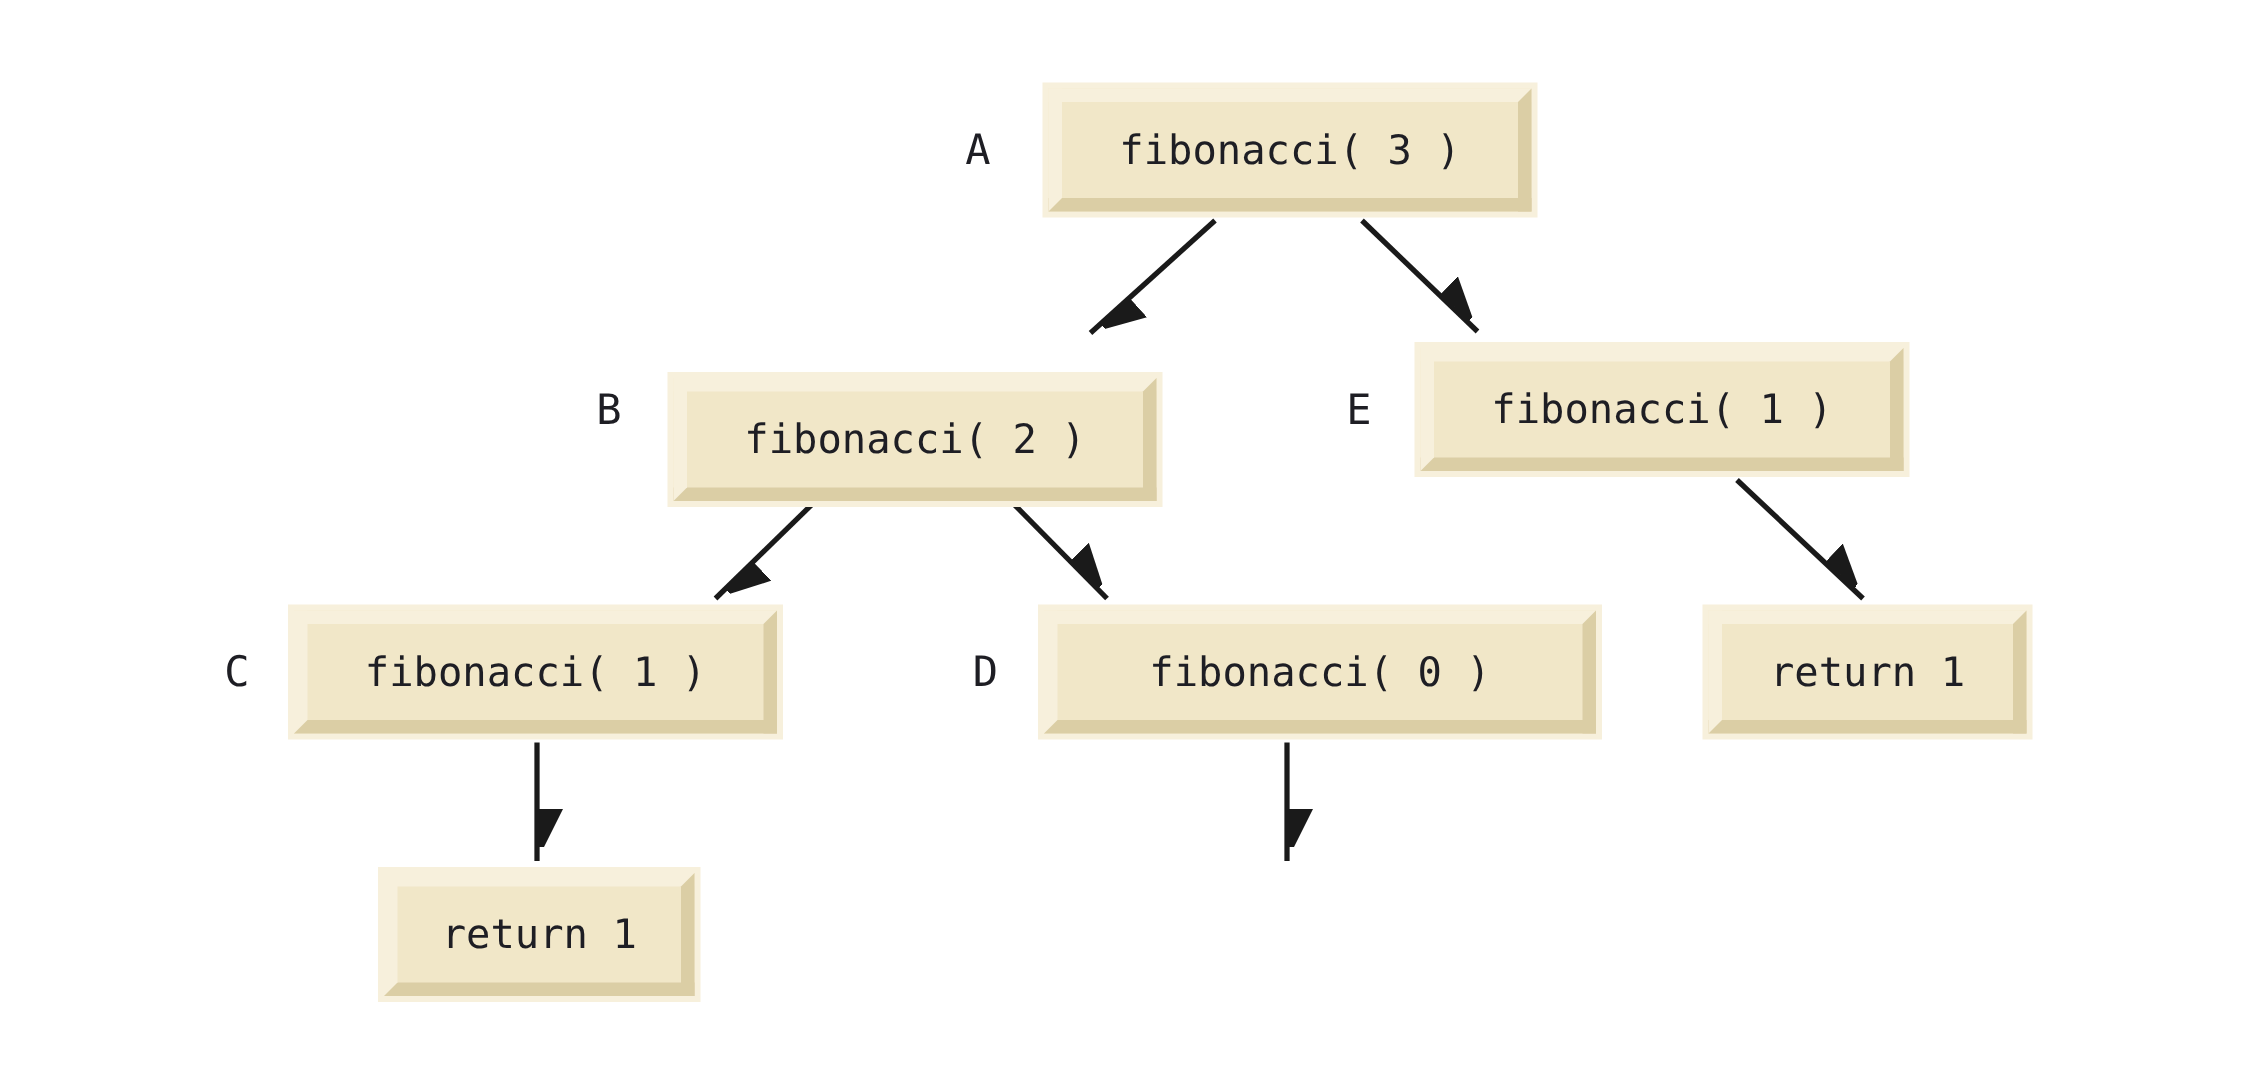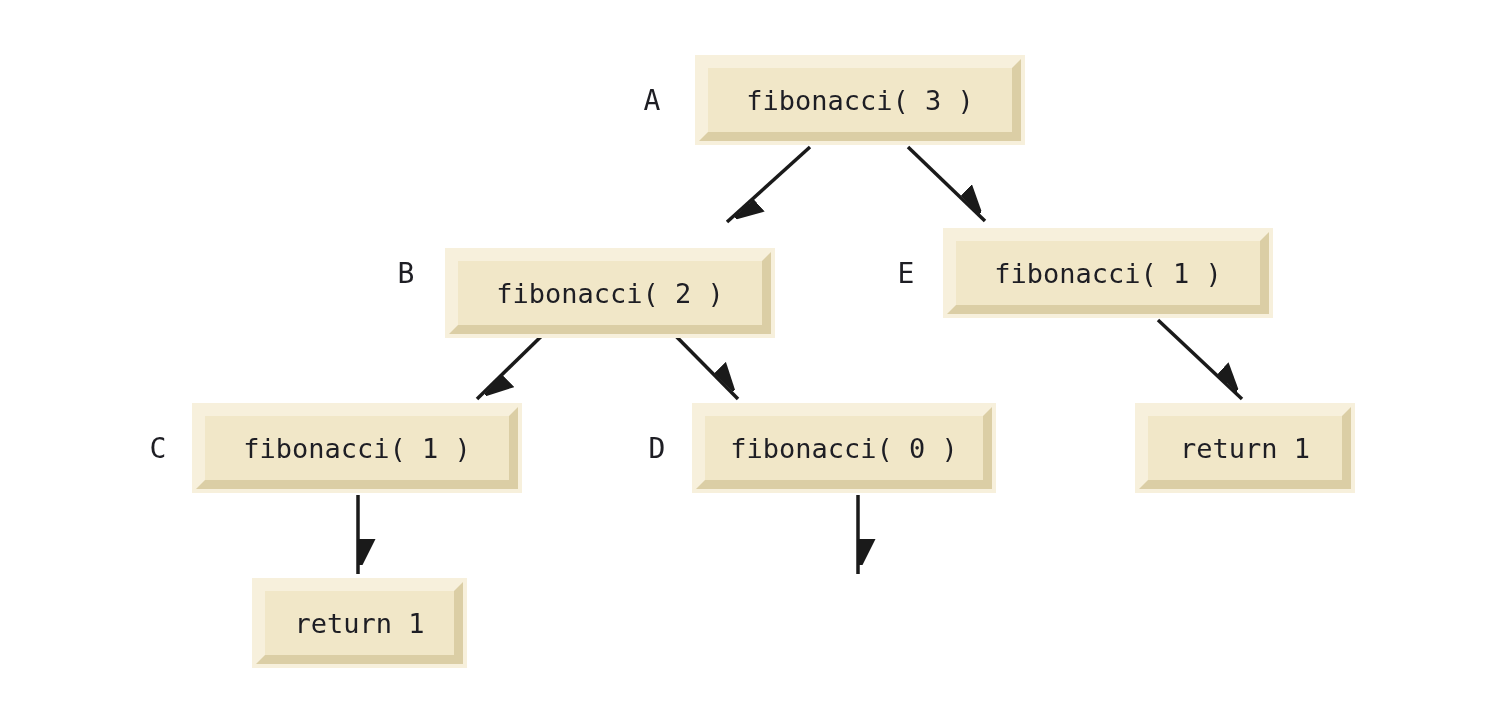--- a/index.html
+++ b/index.html
@@ -42,21 +42,21 @@
     position:absolute;
     transform:translate(-50%,-50%);
     font-size:28px;
     color:var(--text);
   }
   
   #node-a{left:695px;top:55px;width:330px;height:90px;}
   #node-b{left:445px;top:228px;width:330px;height:90px;margin-top:20px;}
   #node-e{left:943px;top:228px;width:330px;height:90px;}
   #node-c{left:192px;top:403px;width:330px;height:90px;}
-  #node-d{left:692px;top:403px;width:304px;height:90px;}
+  #node-d{left:692px;top:403px;width:376px;height:90px;}
   #node-re{left:1135px;top:403px;width:220px;height:90px;}
   #node-rc{left:252px;top:578px;width:215px;height:90px;}
   #node-rd{left:751px;top:578px;width:215px;height:90px;}
   #label-a{left:652px;top:100px;}
   #label-b{left:406px;top:273px;}
   #label-e{left:906px;top:273px;}
   #label-c{left:158px;top:448px;}
   #label-d{left:657px;top:448px;}
   #arrow-layer{
     position:absolute;left:0;top:0;width:1504px;height:720px;

